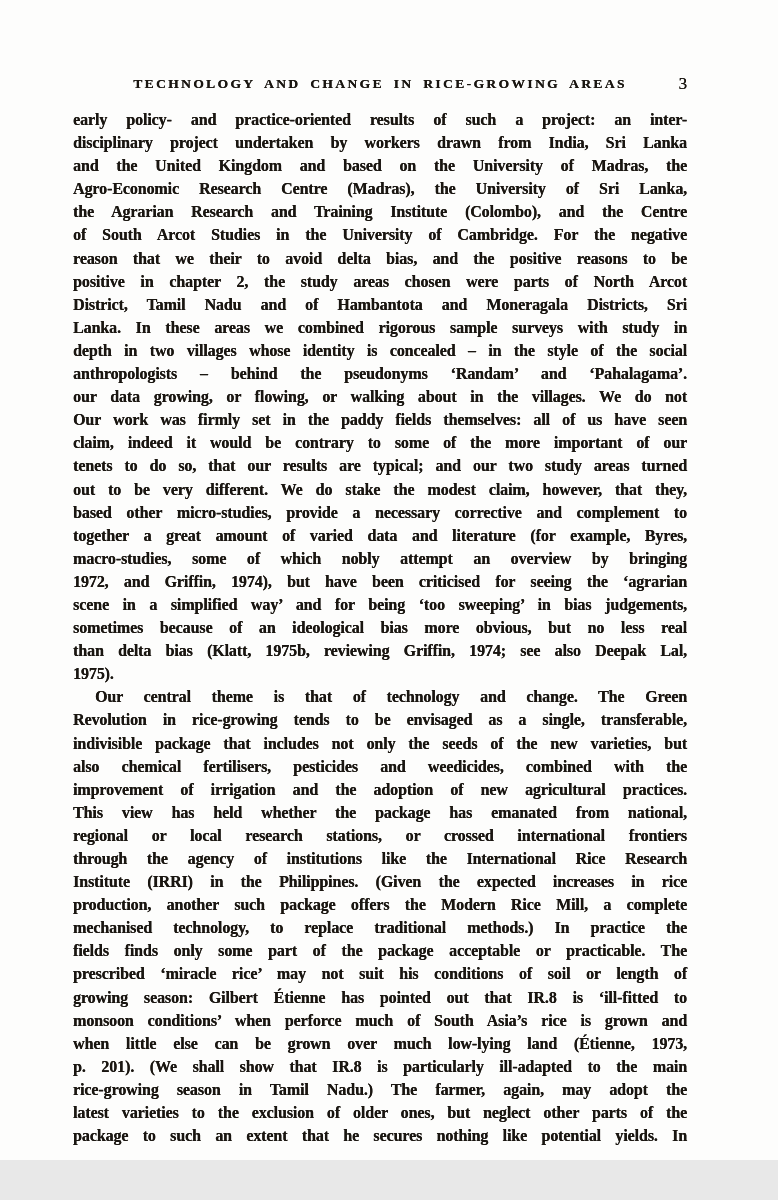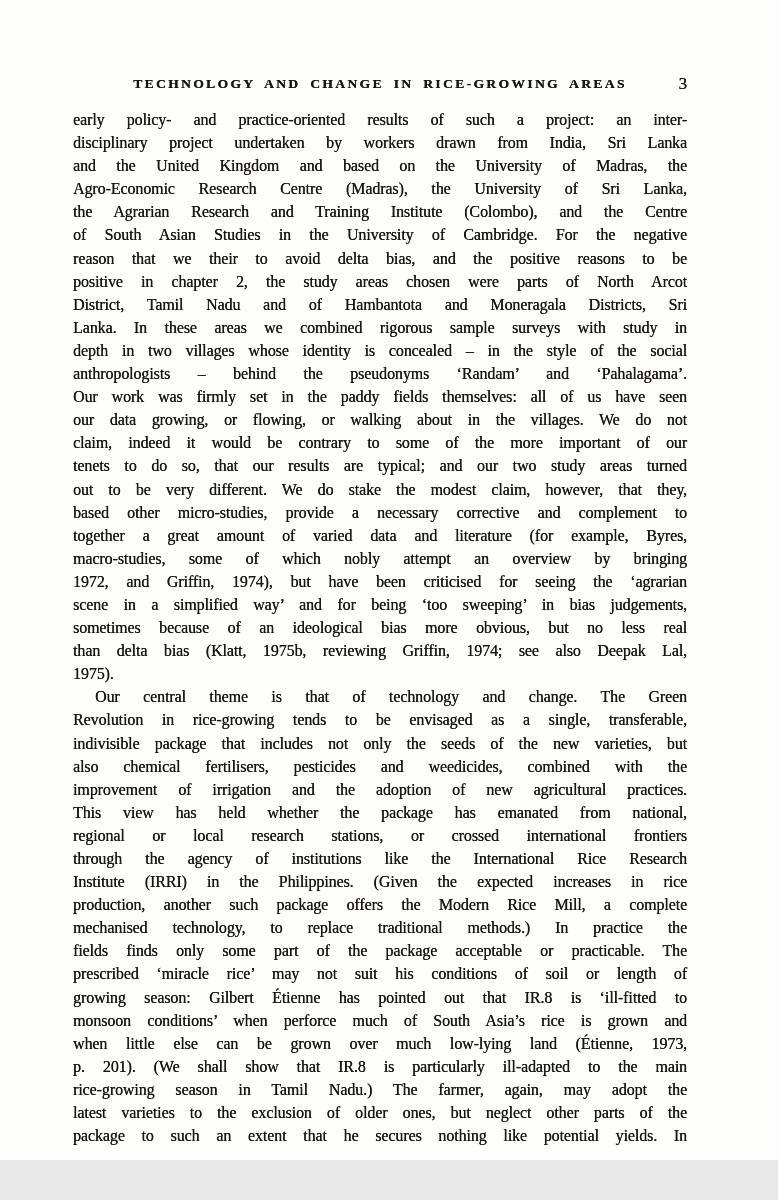--- a/index.html
+++ b/index.html
@@ -45,21 +45,21 @@
   }
   .body-text {
     position: absolute;
     left: 73px;
     top: 108px;
     width: 614px;
     font-size: 16px;
     letter-spacing: -0.1px;
     text-shadow: 0.2px 0 0 currentColor;
   }
-  .paragraph { margin: 0; padding: 0; }
+  .paragraph { margin: 0; padding: 0; font-weight: bold; }
   .line {
     line-height: 23.1px;
     text-align: justify;
     text-align-last: justify;
     white-space: normal;
     hyphens: none;
   }
   .line.para-end { text-align-last: left; }
   .line.indent { text-indent: 22px; }
 </style>
@@ -71,29 +71,29 @@
     <span class="head-title">TECHNOLOGY AND CHANGE IN RICE-GROWING AREAS</span>
     <span class="page-num">3</span>
   </div>
   <div class="body-text">
       <div class="paragraph">
         <div class="line">early policy- and practice-oriented results of such a project: an inter-</div>
         <div class="line">disciplinary project undertaken by workers drawn from India, Sri Lanka</div>
         <div class="line">and the United Kingdom and based on the University of Madras, the</div>
         <div class="line">Agro-Economic Research Centre (Madras), the University of Sri Lanka,</div>
         <div class="line">the Agrarian Research and Training Institute (Colombo), and the Centre</div>
-        <div class="line">of South Asian Studies in the University of Cambridge. For the negative</div>
+        <div class="line">of South Arcot Studies in the University of Cambridge. For the negative</div>
         <div class="line">reason that we their to avoid delta bias, and the positive reasons to be</div>
         <div class="line">positive in chapter 2, the study areas chosen were parts of North Arcot</div>
         <div class="line">District, Tamil Nadu and of Hambantota and Moneragala Districts, Sri</div>
         <div class="line">Lanka. In these areas we combined rigorous sample surveys with study in</div>
         <div class="line">depth in two villages whose identity is concealed – in the style of the social</div>
         <div class="line">anthropologists – behind the pseudonyms ‘Randam’ and ‘Pahalagama’.</div>
+        <div class="line">our data growing, or flowing, or walking about in the villages. We do not</div>
         <div class="line">Our work was firmly set in the paddy fields themselves: all of us have seen</div>
-        <div class="line">our data growing, or flowing, or walking about in the villages. We do not</div>
         <div class="line">claim, indeed it would be contrary to some of the more important of our</div>
         <div class="line">tenets to do so, that our results are typical; and our two study areas turned</div>
         <div class="line">out to be very different. We do stake the modest claim, however, that they,</div>
         <div class="line">based other micro-studies, provide a necessary corrective and complement to</div>
         <div class="line">together a great amount of varied data and literature (for example, Byres,</div>
         <div class="line">macro-studies, some of which nobly attempt an overview by bringing</div>
         <div class="line">1972, and Griffin, 1974), but have been criticised for seeing the ‘agrarian</div>
         <div class="line">scene in a simplified way’ and for being ‘too sweeping’ in bias judgements,</div>
         <div class="line">sometimes because of an ideological bias more obvious, but no less real</div>
         <div class="line">than delta bias (Klatt, 1975b, reviewing Griffin, 1974; see also Deepak Lal,</div>

